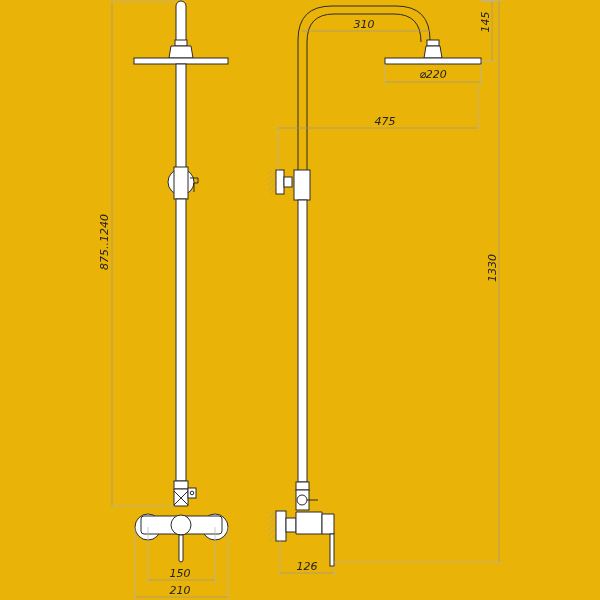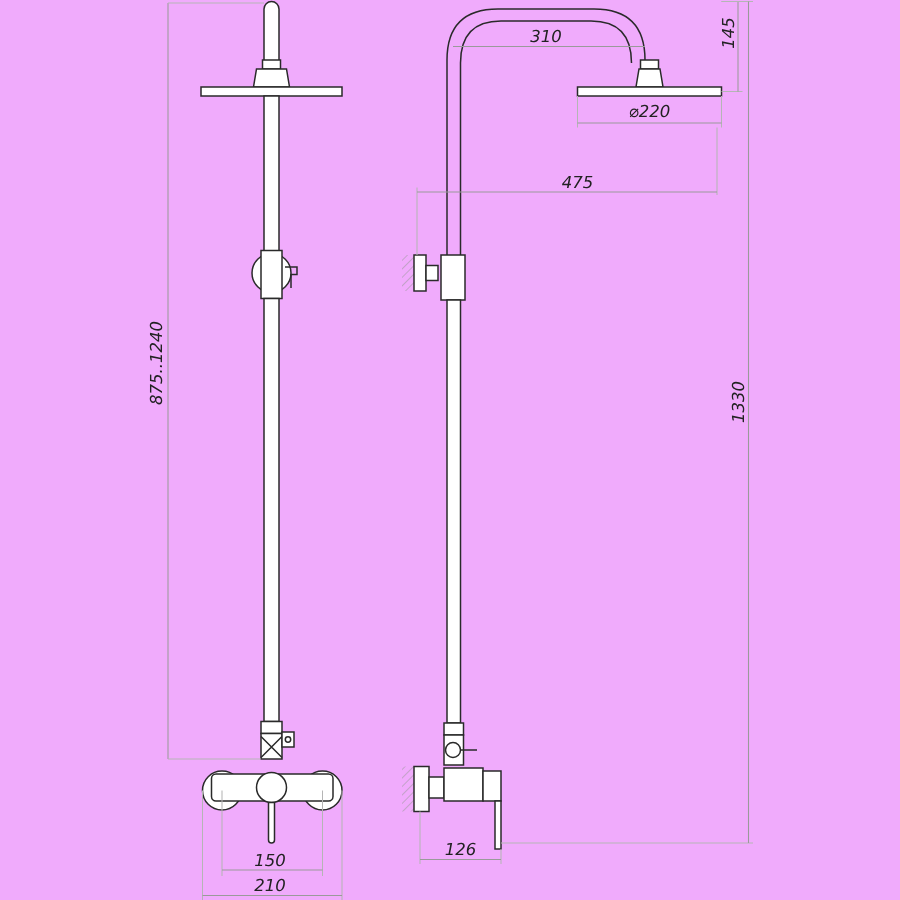--- a/index.html
+++ b/index.html
@@ -1,16 +1,16 @@
 <!DOCTYPE html>
 <html><head>
 <meta charset="utf-8">
 <style>
   html, body { margin: 0; padding: 0; background: #ffffff; }
-  .canvas { position: relative; width: 600px; height: 600px; background: #f0abfc; overflow: hidden; }
+  .canvas { position: relative; width: 600px; height: 600px; background: #eab308; overflow: hidden; }
   svg { position: absolute; left: 0; top: 0; }
   .part { fill: #ffffff; stroke: #2a2a2a; stroke-width: 1; }
   .partn { fill: none; stroke: #2a2a2a; stroke-width: 1; }
   .dim { fill: none; stroke: #9a9a9a; stroke-width: 0.7; }
   .ext { fill: none; stroke: #b5b5b5; stroke-width: 0.7; }
   .hatch { stroke: #999; stroke-width: 0.7; }
   .lbl { font-family: "DejaVu Sans", sans-serif; font-size: 11px; font-style: italic; fill: #222; }
 </style>
 </head>
 <body>

